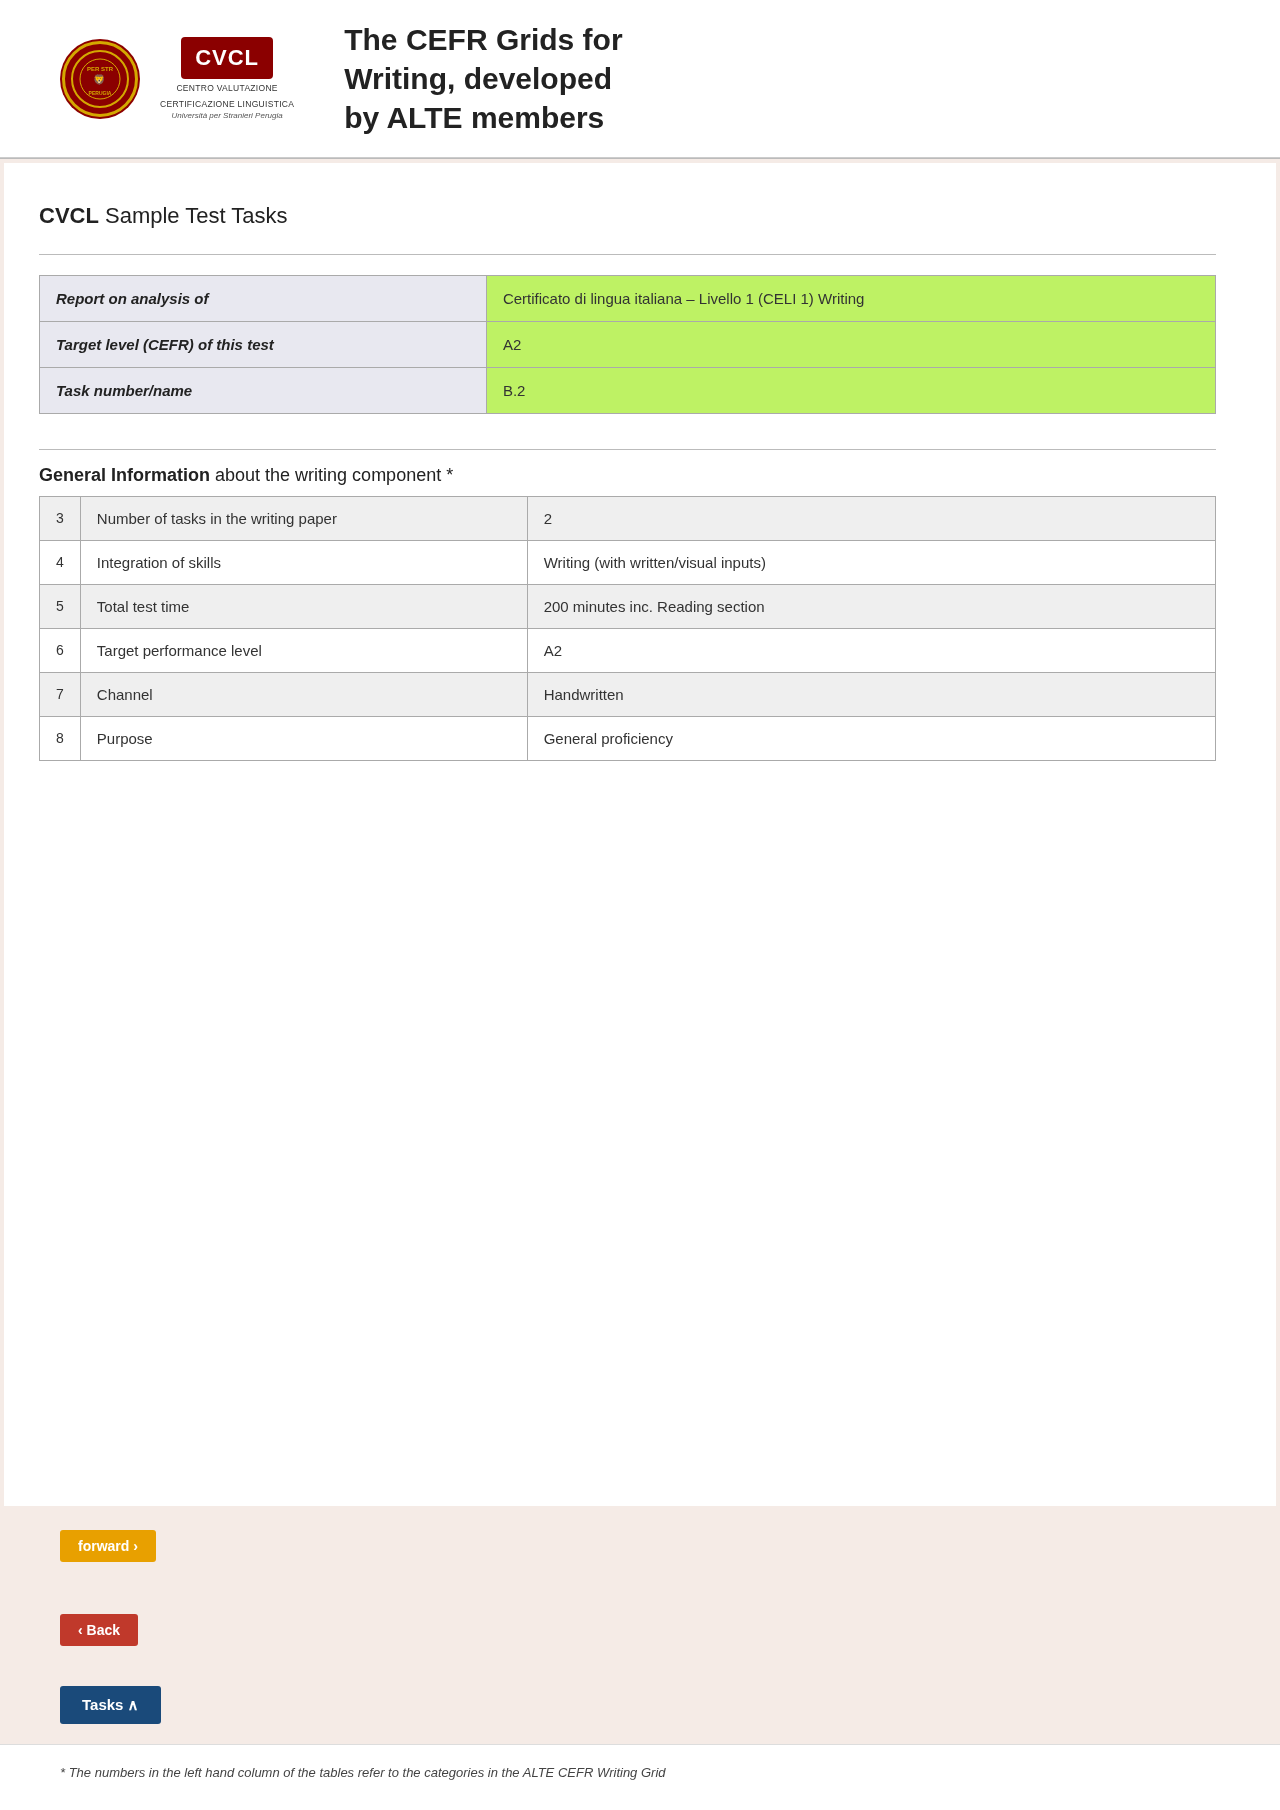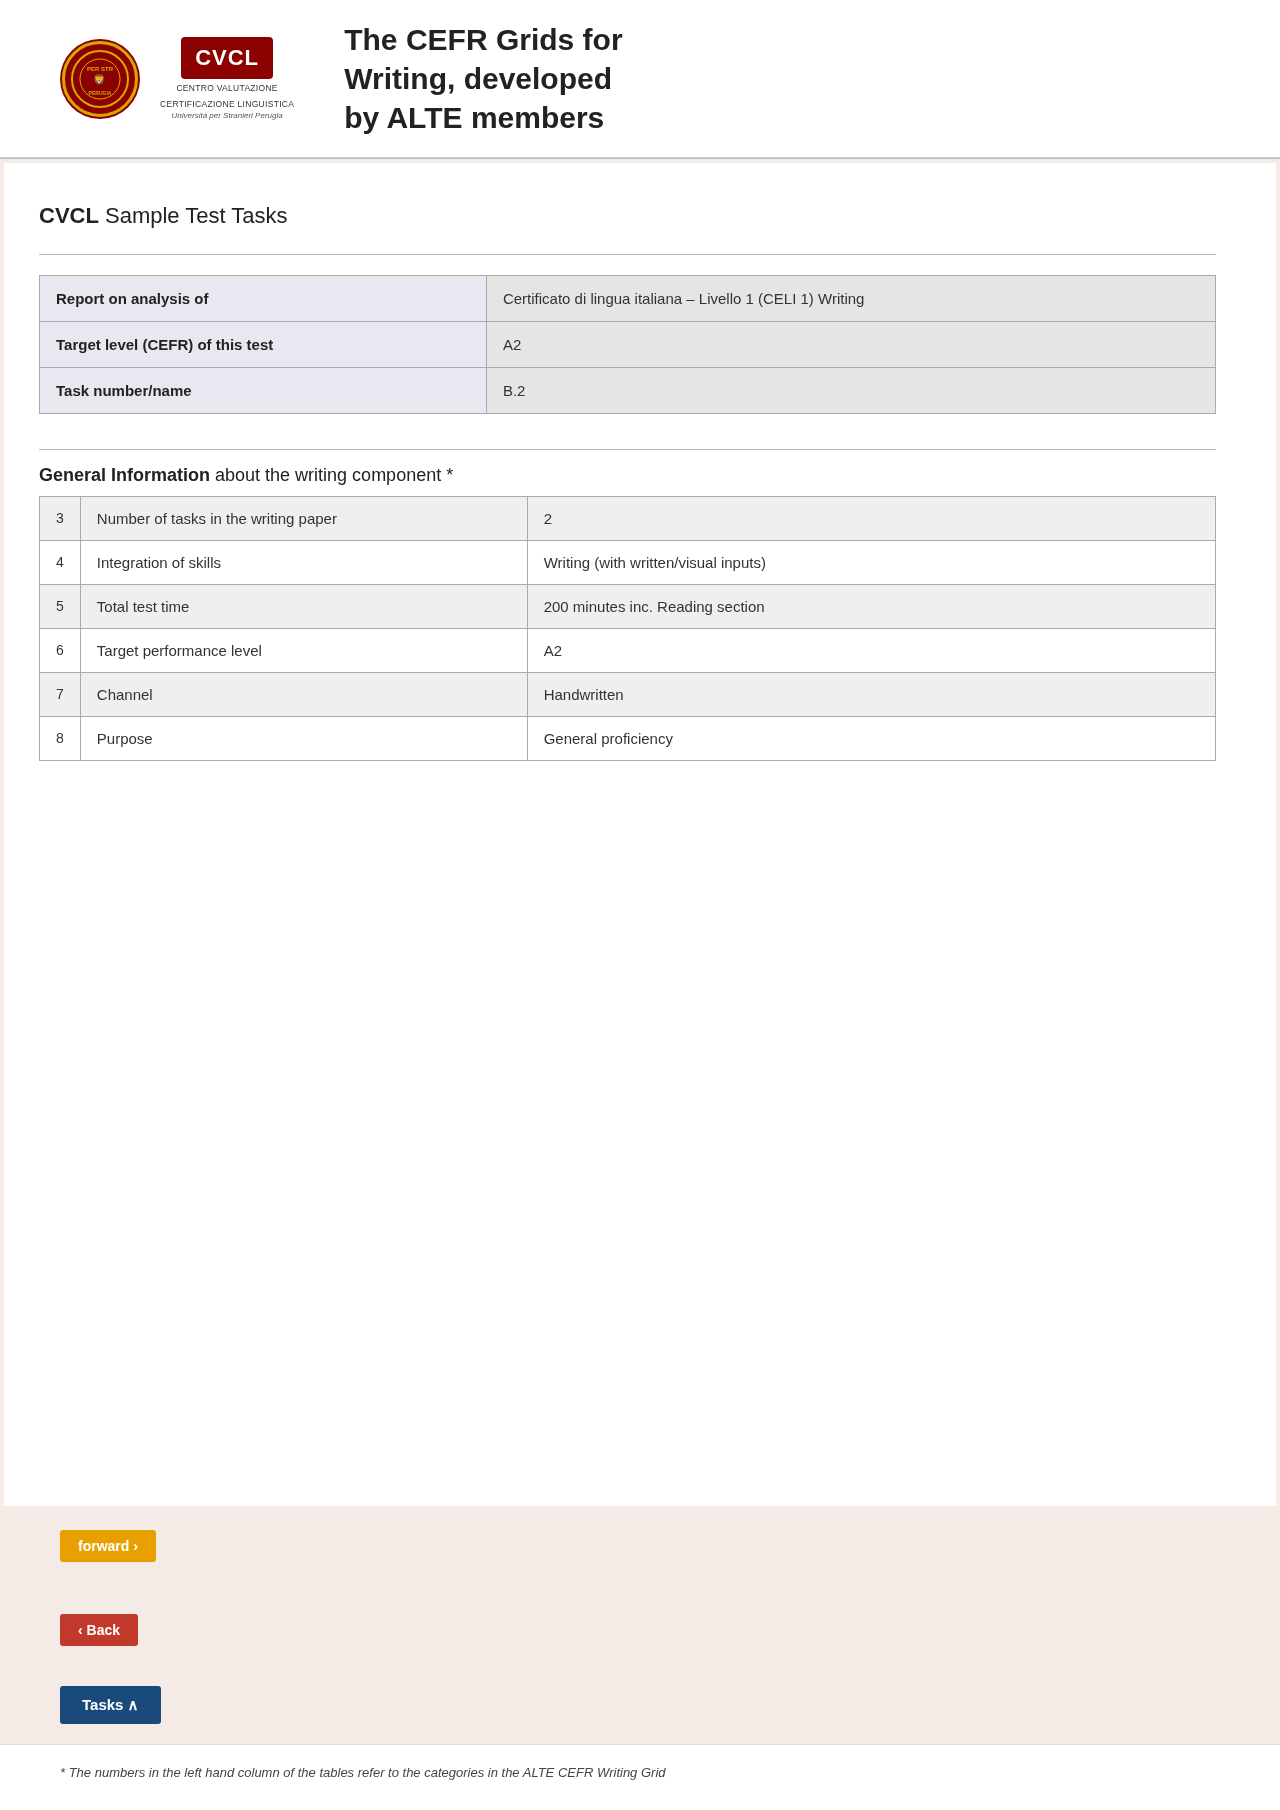--- a/index.html
+++ b/index.html
@@ -130,27 +130,28 @@
 
     .info-table td {
       padding: 14px 16px;
       border: 1px solid #aaa;
       font-size: 15px;
       vertical-align: top;
     }
 
     .info-table td:first-child {
       font-weight: bold;
+      font-style: italic;
       background: #e8e8f0;
       width: 38%;
       color: #222;
     }
 
     .info-table td:last-child {
-      background: #e5e5e5;
+      background: #bef264;
       color: #333;
     }
 
     
     .general-info-header {
       font-size: 18px;
       font-weight: normal;
       margin-bottom: 10px;
       color: #222;
     }

